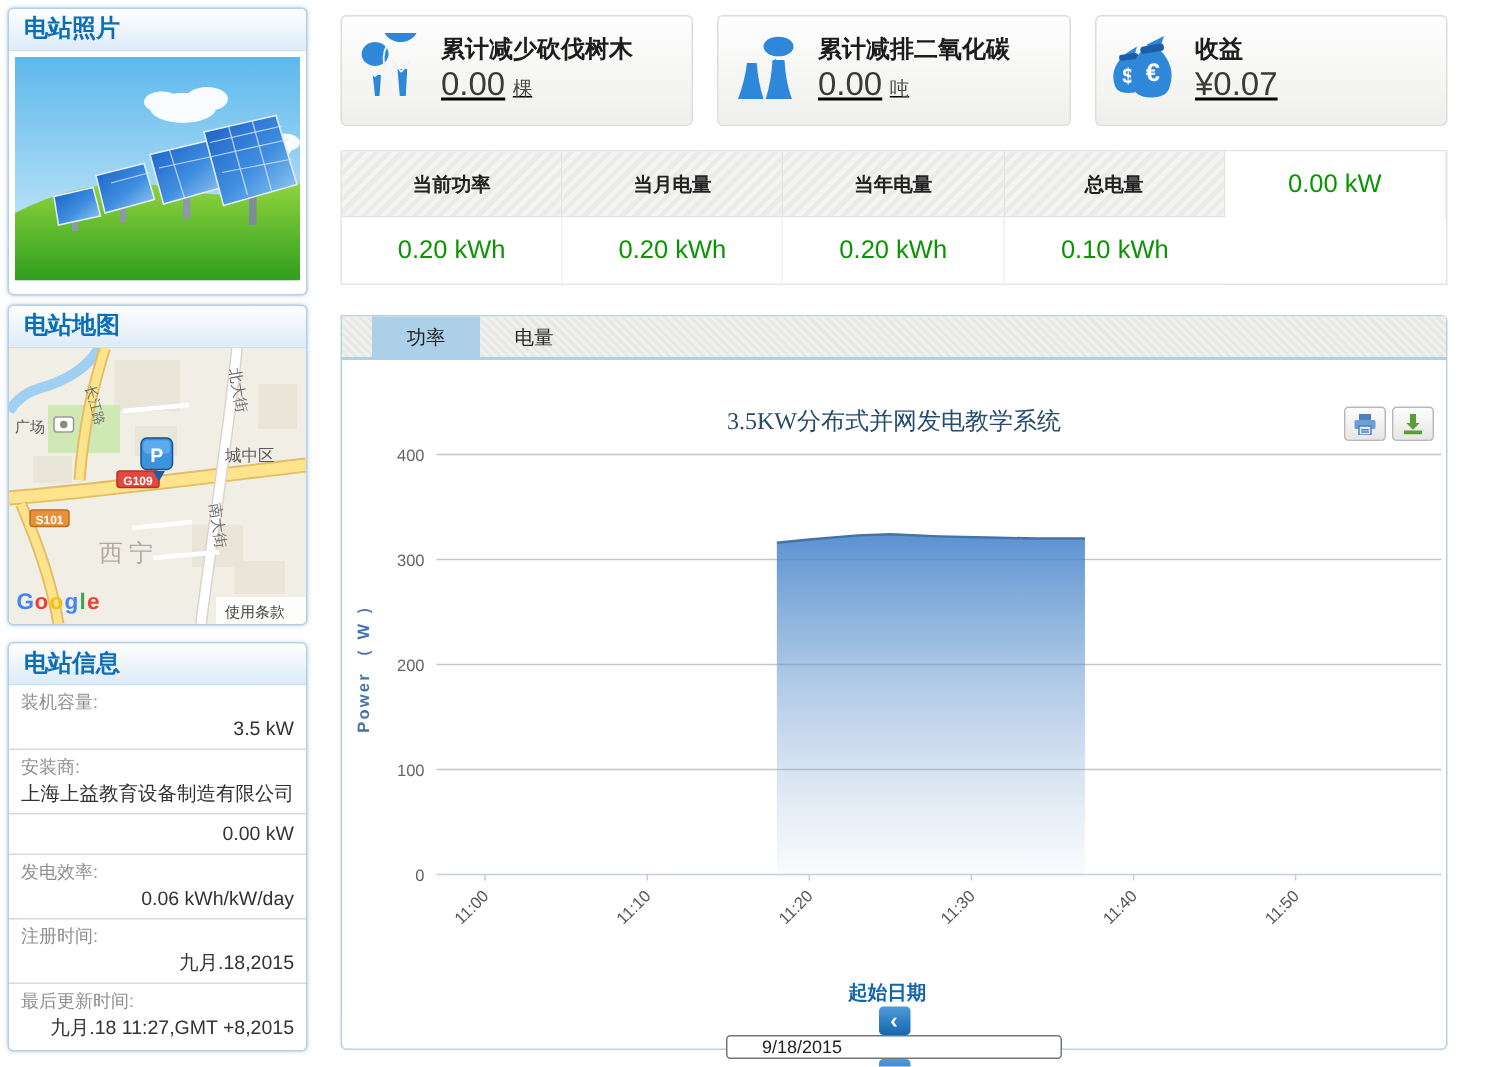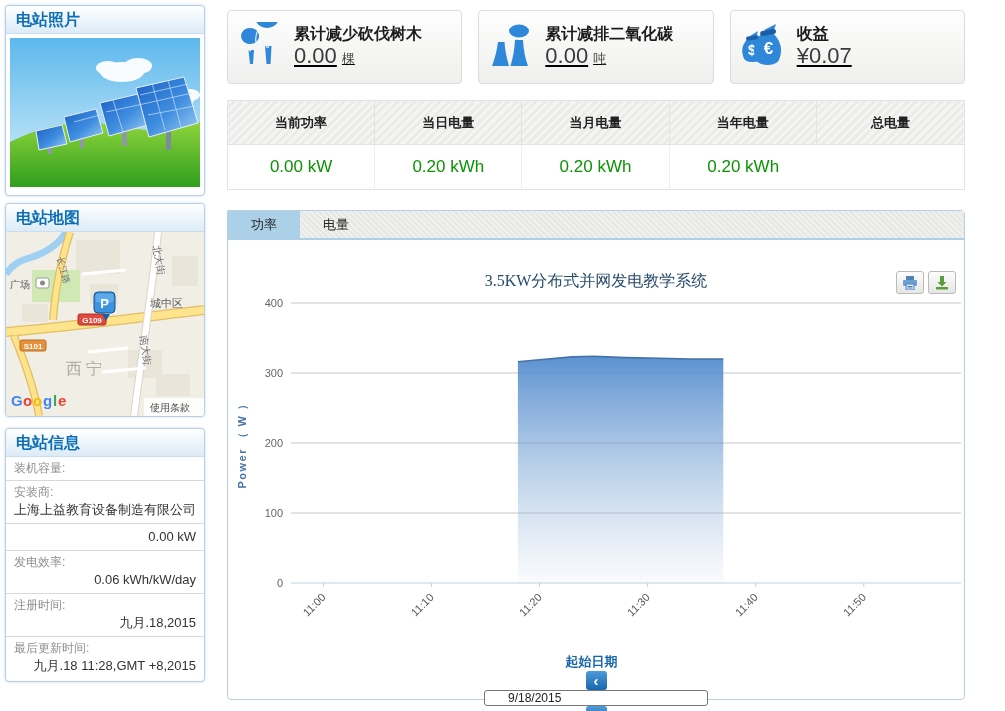--- a/index.html
+++ b/index.html
@@ -40,21 +40,21 @@
     background:repeating-linear-gradient(135deg,#f4f4f3 0 3px,#ebebe9 3px 6px);
     border-right:1px solid #e3e3e1;border-bottom:1px solid #e3e3e1;}
   .stats .h:nth-child(5){border-right:none;}
   .stats .v{height:44px;line-height:44px;text-align:center;font-size:17px;color:#0a9400;background:#fff;
     border-right:1px solid #efefef;}
   .stats .v:last-child{border-right:none;}
   
   .chart-panel{position:absolute;left:227px;top:210px;width:738px;height:490px;box-sizing:border-box;
     border:1px solid #b9cfe2;border-radius:0 4px 4px 4px;background:#fff;}
   .tab-strip{height:27px;display:flex;border-bottom:2px solid #abd0e8;
-    background:repeating-linear-gradient(45deg,#f0f0ef 0 2px,#e7e7e5 2px 4px);}
+    background:repeating-linear-gradient(45deg,#f0f0ef 0 2px,#e7e7e5 2px 4px);padding-left:20px;}
   .tab{padding:0 23px;line-height:27px;font-size:13px;color:#222;cursor:pointer;}
   .tab.active{background:#abd0e8;}
   .chart-body{position:relative;height:459px;}
   .chart-buttons{position:absolute;top:31px;right:8px;display:flex;gap:4px;}
   .icon-btn{width:26px;height:21px;border:1px solid #b9b9b9;border-radius:3px;
     background:linear-gradient(#fdfdfd,#e6e6e4);display:flex;align-items:center;justify-content:center;cursor:pointer;}
   .chart-controls{position:absolute;left:0;right:0;top:413px;height:46px;display:flex;align-items:center;
     padding:0 12px;box-sizing:border-box;flex-direction:column;}
   .start-date-label{font-size:13px;font-weight:bold;color:#1565ad;margin-right:9px;}
   .nav-btn{width:21px;height:21px;border-radius:3px;background:linear-gradient(#4e9ada,#1767ad);
@@ -195,39 +195,40 @@
       </g>
     </svg>
   </div>
 </div>
 
 <div class="panel" id="infoPanel">
   <div class="panel-header">电站信息</div>
   <div class="info-rows">
     <div class="info-row">
       <div class="info-label">装机容量:</div>
+      <div class="info-value">3.5 kW</div>
     </div>
     <div class="info-row">
       <div class="info-label">安装商:</div>
       <div class="info-value">上海上益教育设备制造有限公司</div>
     </div>
     <div class="info-row">
       <div class="info-value">0.00 kW</div>
     </div>
     <div class="info-row">
       <div class="info-label">发电效率:</div>
       <div class="info-value">0.06 kWh/kW/day</div>
     </div>
     <div class="info-row">
       <div class="info-label">注册时间:</div>
       <div class="info-value">九月.18,2015</div>
     </div>
     <div class="info-row">
       <div class="info-label">最后更新时间:</div>
-      <div class="info-value">九月.18 11:28,GMT +8,2015</div>
+      <div class="info-value">九月.18 11:27,GMT +8,2015</div>
     </div>
   </div>
 </div>
 
 <div class="cards">
   <div class="card">
     <div class="card-icon">
       <svg width="50" height="50" viewBox="0 0 50 50">
         <g fill="#2f87da">
           <path d="M14 22 a9 8 0 1 1 0.1 0 Z"></path>
@@ -291,28 +292,28 @@
       <div class="card-value-line">
         <span class="card-value">¥0.07</span>
         <span class="card-unit"></span>
       </div>
     </div>
   </div>
 </div>
 
 <div class="stats">
   <div class="h">当前功率</div>
-  <div class="h">当日电量</div>
   <div class="h">当月电量</div>
   <div class="h">当年电量</div>
   <div class="h">总电量</div>
   <div class="v">0.00 kW</div>
   <div class="v">0.20 kWh</div>
   <div class="v">0.20 kWh</div>
   <div class="v">0.20 kWh</div>
+  <div class="v">0.10 kWh</div>
 </div>
 
 <div class="chart-panel">
   <div class="tab-strip">
     <div class="tab active">功率</div>
     <div class="tab">电量</div>
   </div>
   <div class="chart-body">
     <svg id="powerChart" width="736" height="413">
         <defs>

